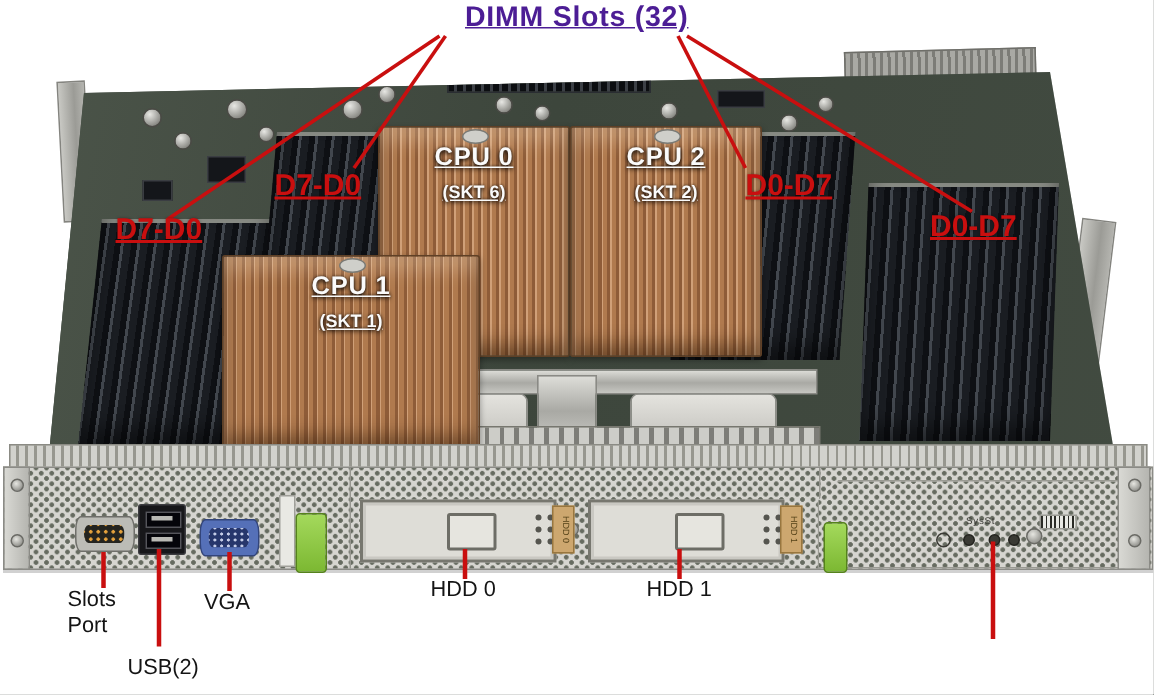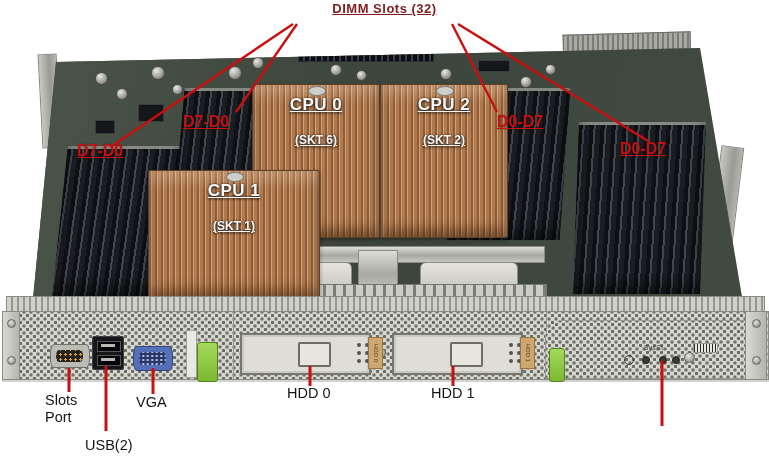--- a/index.html
+++ b/index.html
@@ -1,23 +1,23 @@
 <!DOCTYPE html>
 <html><head>
 <meta charset="utf-8">
 <style>
   html,body{margin:0;padding:0;background:#fff;}
   .stage{position:relative;width:769px;height:463px;background:#fff;overflow:hidden;
          font-family:"Liberation Sans", sans-serif;}
   .abs{position:absolute;}
 
   
-  .title{left:0;right:0;top:1px;text-align:center;font-size:13px;font-weight:bold;
-         color:#7f1d1d;text-decoration:underline;letter-spacing:.5px;}
-  .dimm-label{font-size:16px;font-weight:bold;color:#c90f0f;text-decoration:underline;
+  .title{left:0;right:0;top:1px;text-align:center;font-size:19px;font-weight:bold;
+         color:#4c1d95;text-decoration:underline;letter-spacing:.5px;}
+  .dimm-label{font-size:20px;font-weight:bold;color:#c90f0f;text-decoration:underline;
               text-shadow:0 0 2px rgba(0,0,0,.35);}
   .black-label{font-size:14.5px;color:#141414;line-height:1.18;}
   .underl{text-decoration:underline;}
   .center{text-align:center;}
 
   
   .pcb{left:0;top:0;width:769px;height:463px;
        clip-path:polygon(56px 62px,700px 48px,742px 297px,33px 299px);
        background:linear-gradient(100deg,#4c554a 0%,#3d463c 45%,#47514526 100%),#414a40;}
   .rail{background:linear-gradient(90deg,#c8c8c3,#9b9b96 60%,#b4b4af);border:1px solid #84847f;}
@@ -26,21 +26,21 @@
        border:1px solid #6e6e69;border-bottom:none;}
   .dimm-bank{background:
        linear-gradient(#8a8d86 0 3px,rgba(0,0,0,0) 3px),
        repeating-linear-gradient(92deg,#0e1014 0 4px,#42474e 4px 6px,#1a1d22 6px 11px);
        box-shadow:inset 0 -10px 14px rgba(0,0,0,.45);}
   .heatsink{background:
        repeating-linear-gradient(90deg,#8e5c38 0 2px,#d0a078 2px 3px,#b07a4e 3px 6px);
        border:1px solid #5f4026;border-radius:2px;
        box-shadow:inset 0 10px 12px rgba(255,235,210,.25), inset 0 -8px 12px rgba(40,20,5,.45), 0 2px 4px rgba(0,0,0,.35);}
   .cpu-tag{position:absolute;left:0;right:0;top:10px;display:flex;flex-direction:column;
-       align-items:center;gap:18px;color:#fafafa;font-weight:bold;
+       align-items:center;gap:6px;color:#fafafa;font-weight:bold;
        text-shadow:0 1px 3px rgba(0,0,0,.85),0 0 2px rgba(0,0,0,.6);}
   .cpu-name{font-size:17px;text-decoration:underline;letter-spacing:.5px;}
   .cpu-skt{font-size:12px;text-decoration:underline;}
   .hs-plug{position:absolute;top:1px;left:50%;margin-left:-8px;width:16px;height:8px;
        background:#cfcfca;border:1px solid #7a7a75;border-radius:50%;}
   .cap{background:radial-gradient(circle at 35% 30%,#e8e8e4,#8f8f8a 70%,#5c5c57);
        border-radius:50%;border:1px solid #4a4a45;}
   .chip{background:#14161a;border:1px solid #3a3d42;}
   .conn-strip{background:repeating-linear-gradient(90deg,#0c0e11 0 4px,#3c4046 4px 6px);
        border:1px solid #2a2d32;}

